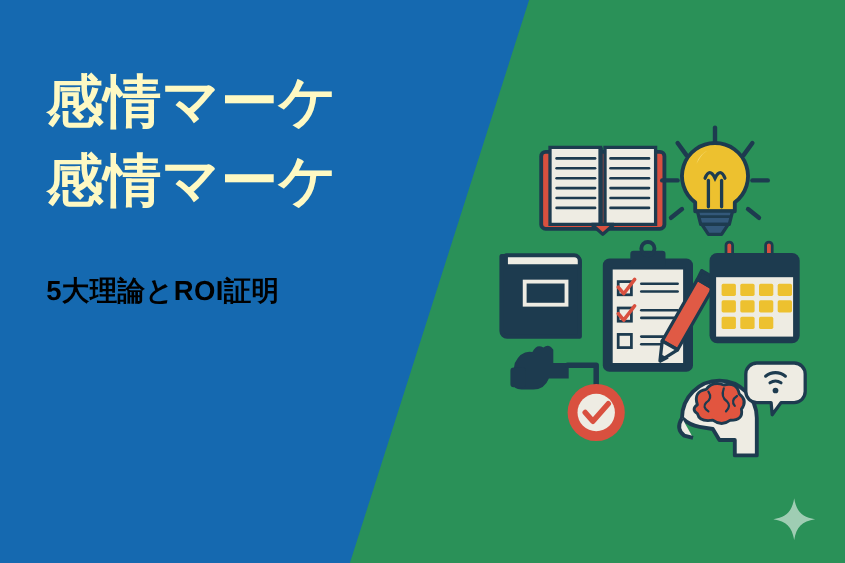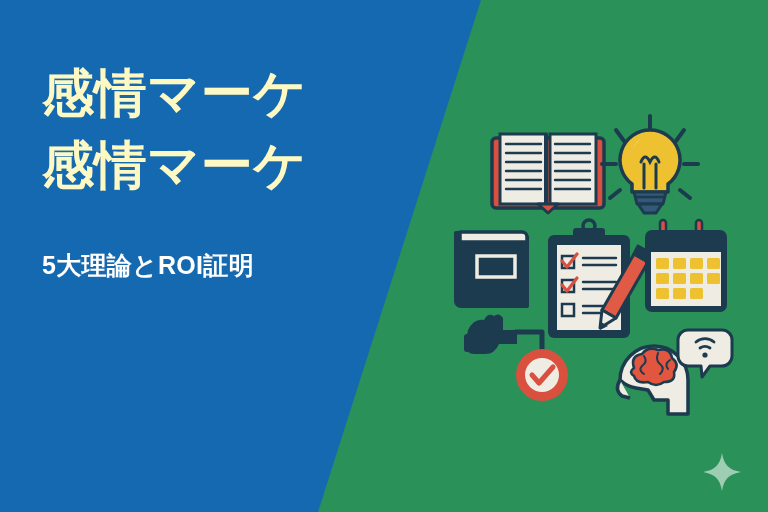--- a/index.html
+++ b/index.html
@@ -41,21 +41,21 @@
     letter-spacing:0.5px;
     margin:0;
     white-space:nowrap;
   }
   .headline .ln{display:block;}
   .sub-wrap{
     margin-top:44px;
   }
   .subline{
     display:block;
-    color:#ffffff;
+    color:#000000;
     font-size:25px;
     line-height:1.52;
     font-weight:700;
     letter-spacing:0.3px;
     white-space:nowrap;
   }
 
   
   .illus{
     position:absolute;

